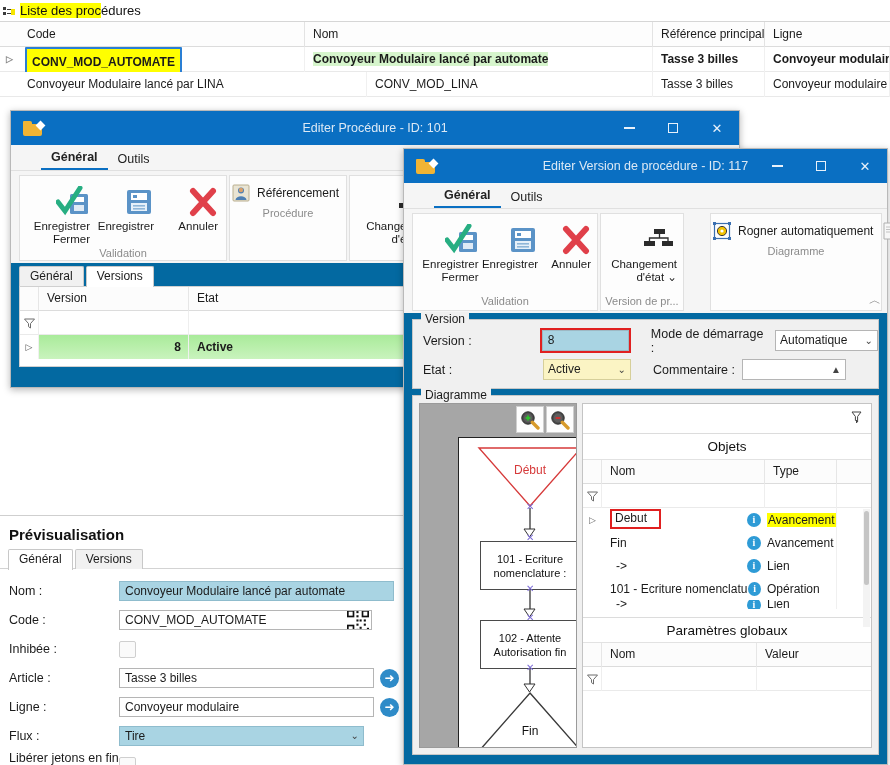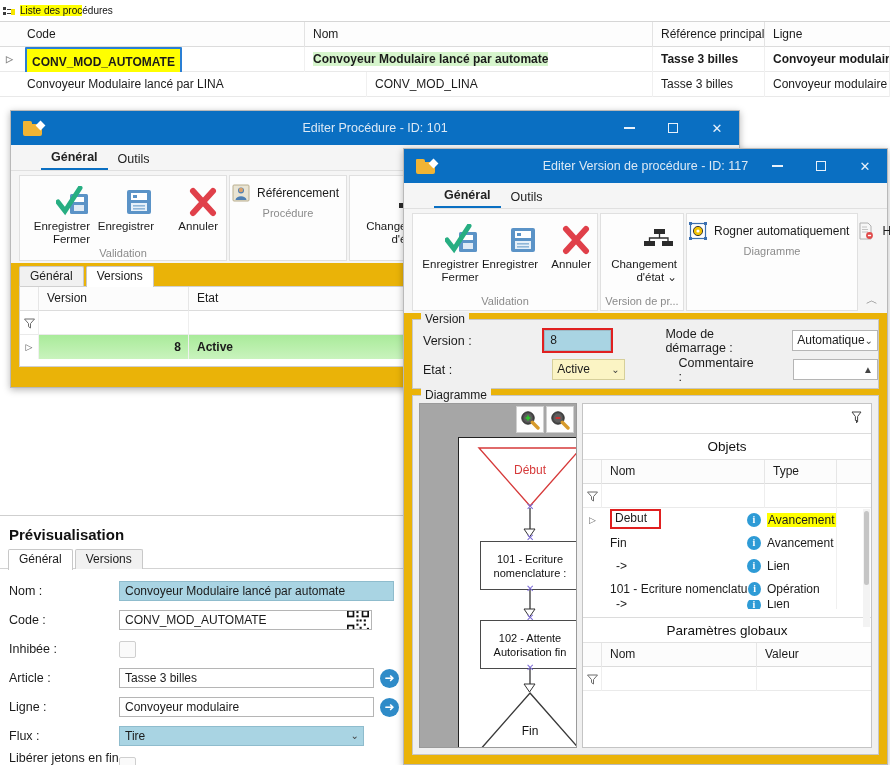--- a/index.html
+++ b/index.html
@@ -17,21 +17,21 @@
   
   .crumb-bar { position:absolute; left:0; top:0; width:890px; height:21px;
      background:#ffffff; display:flex; align-items:center; padding-left:3px; }
   .crumb-ico { width:14px; height:12px; position:relative; margin-right:3px; flex:0 0 auto;}
   .crumb-ico i { position:absolute; background:#3c3c3c; }
   .crumb-ico i:nth-child(1){ left:0; top:2px; width:3px; height:3px;}
   .crumb-ico i:nth-child(2){ left:0; top:7px; width:3px; height:3px;}
   .crumb-ico i:nth-child(3){ left:4px; top:4px; width:4px; height:1.5px;}
   .crumb-ico i:nth-child(4){ left:4px; top:8px; width:4px; height:1.5px;}
   .crumb-ico i:nth-child(5){ left:8px; top:4px; width:4px; height:6px; background:#f6e500;}
-  .crumb-txt { font-size:10px; color:#111; white-space:nowrap; }
+  .crumb-txt { font-size:13px; color:#111; white-space:nowrap; }
   .hl { background:#ffff00; }
 
   
   .grid { position:absolute; left:0; top:21px; width:890px; height:75px;
      background:#fff; border-top:1px solid #d6d6d6; }
   .grid-head { display:flex; height:25px; background:#fdfdfd;
      border-bottom:1px solid #dcdcdc; }
   .gh { padding:5px 0 0 8px; font-size:12px; color:#1b1b1b;
      border-right:1px solid #e3e3e3; height:25px; overflow:hidden; white-space:nowrap;}
   .gexp { width:19px; border-right:none; }
@@ -42,21 +42,21 @@
   .grid-row { display:flex; height:25px; border-bottom:1px solid #e9e9e9; align-items:center;}
   .grid-row.sel { font-weight:bold; }
   .gcell { padding-left:8px; height:25px; line-height:25px; overflow:hidden; white-space:nowrap;
      border-right:1px solid #f0f0f0; }
   .gcell.gexp { padding-left:0; text-align:center; color:#8a8a8a; font-size:9px; border-right:none;}
   .codebox { display:inline-block; background:#ffff00; border:2px solid #2a7fd4;
      padding:1px 5px; font-weight:bold; margin-left:-2px; border-radius:1px; }
   .greenhl { background:#d6f5cc; }
 
   
-  .win { position:absolute; background:#eab308; border:1px solid #b9b9b9;
+  .win { position:absolute; background:#0369a1; border:1px solid #b9b9b9;
      box-shadow:0 2px 7px rgba(0,0,0,.28); }
   .win-title { height:34px; background:#0a6fc2; display:flex; align-items:center;
      color:#dce9f5; font-size:12.5px; position:relative; }
   .folder-ico { width:20px; height:15px; margin-left:12px; position:relative; flex:0 0 auto;}
   .folder-ico .b { position:absolute; left:0; top:3px; width:19px; height:12px;
      background:#f1b434; border-radius:1px 3px 2px 2px; }
   .folder-ico .t { position:absolute; left:0; top:0px; width:9px; height:4px;
      background:#f1b434; border-radius:1px 2px 0 0;}
   .folder-ico .p { position:absolute; right:-1px; top:1px; width:7px; height:7px;
      background:#fff; transform:rotate(45deg); }
@@ -127,21 +127,21 @@
      line-height:1;}
   .qr { width:22px; height:22px; }
 
   
   #win2 { left:403px; top:148px; width:485px; height:617px; }
   #win2 .rib-body { height:104px; }
   .gbox { border:1px solid #c7c7c7; margin:6px 8px 0 8px; position:relative;
       background:#f0f0f0; }
   .gbox > .cap { position:absolute; top:-8px; left:8px; background:#f0f0f0;
       padding:0 4px; font-size:12px; color:#1b1b1b;}
-  .v-row { display:flex; align-items:center; height:25px; margin:4px 0 0 10px;gap:32px;}
+  .v-row { display:flex; align-items:center; height:25px; margin:4px 0 0 10px;}
   .v-lbl { font-size:12.5px; color:#1b1b1b; }
   .inp { height:21px; border:1px solid #9db8c4; background:#a9d4e3; font-size:12px;
       line-height:19px; padding-left:4px; color:#1b1b1b; }
   .inp.yellow { background:#fbf4c4; border-color:#d6cf9a; }
   .inp.white { background:#fff; border-color:#b5b5b5; }
   .redbox { outline:2px solid #e02020; }
   .cbarrow { margin-left:auto; margin-right:4px; color:#444; font-size:10px; }
 
   .diagwrap { display:flex; height:345px; margin:7px 6px 0 6px; }
   .canvas { background:#a6a6a6; flex:1 1 auto; position:relative; overflow:hidden;
@@ -491,21 +491,21 @@
                 <path d="M18.5 7 v4 M8.5 14 v-3 h18.5 v3" stroke="#2b2b2b" stroke-width="1.3" fill="none"></path>
               </svg>
             </span>
             <span>Changement</span>
             <span>d'état ⌄</span>
           </div>
         </div>
         <div class="rib-label">Version de pr...</div>
       </div>
 
-      <div class="rib-group" style="width:172px;">
+      <div class="rib-group" style="width:172px;margin-left:24px;">
         <div class="sml-list">
           <div class="sml-btn">
             <span class="sml-ico">
               <svg width="18" height="18" viewBox="0 0 18 18">
                 <rect x="1.5" y="1.5" width="15" height="15" fill="none" stroke="#3a6fb0" stroke-width="1.2"></rect>
                 <circle cx="9" cy="9" r="4.6" fill="#f2c200" stroke="#3a3a3a" stroke-width="1"></circle>
                 <circle cx="9" cy="9" r="1.6" fill="#fff"></circle>
                 <rect x="0" y="0" width="3" height="3" fill="#3a6fb0"></rect>
                 <rect x="15" y="0" width="3" height="3" fill="#3a6fb0"></rect>
                 <rect x="0" y="15" width="3" height="3" fill="#3a6fb0"></rect>

